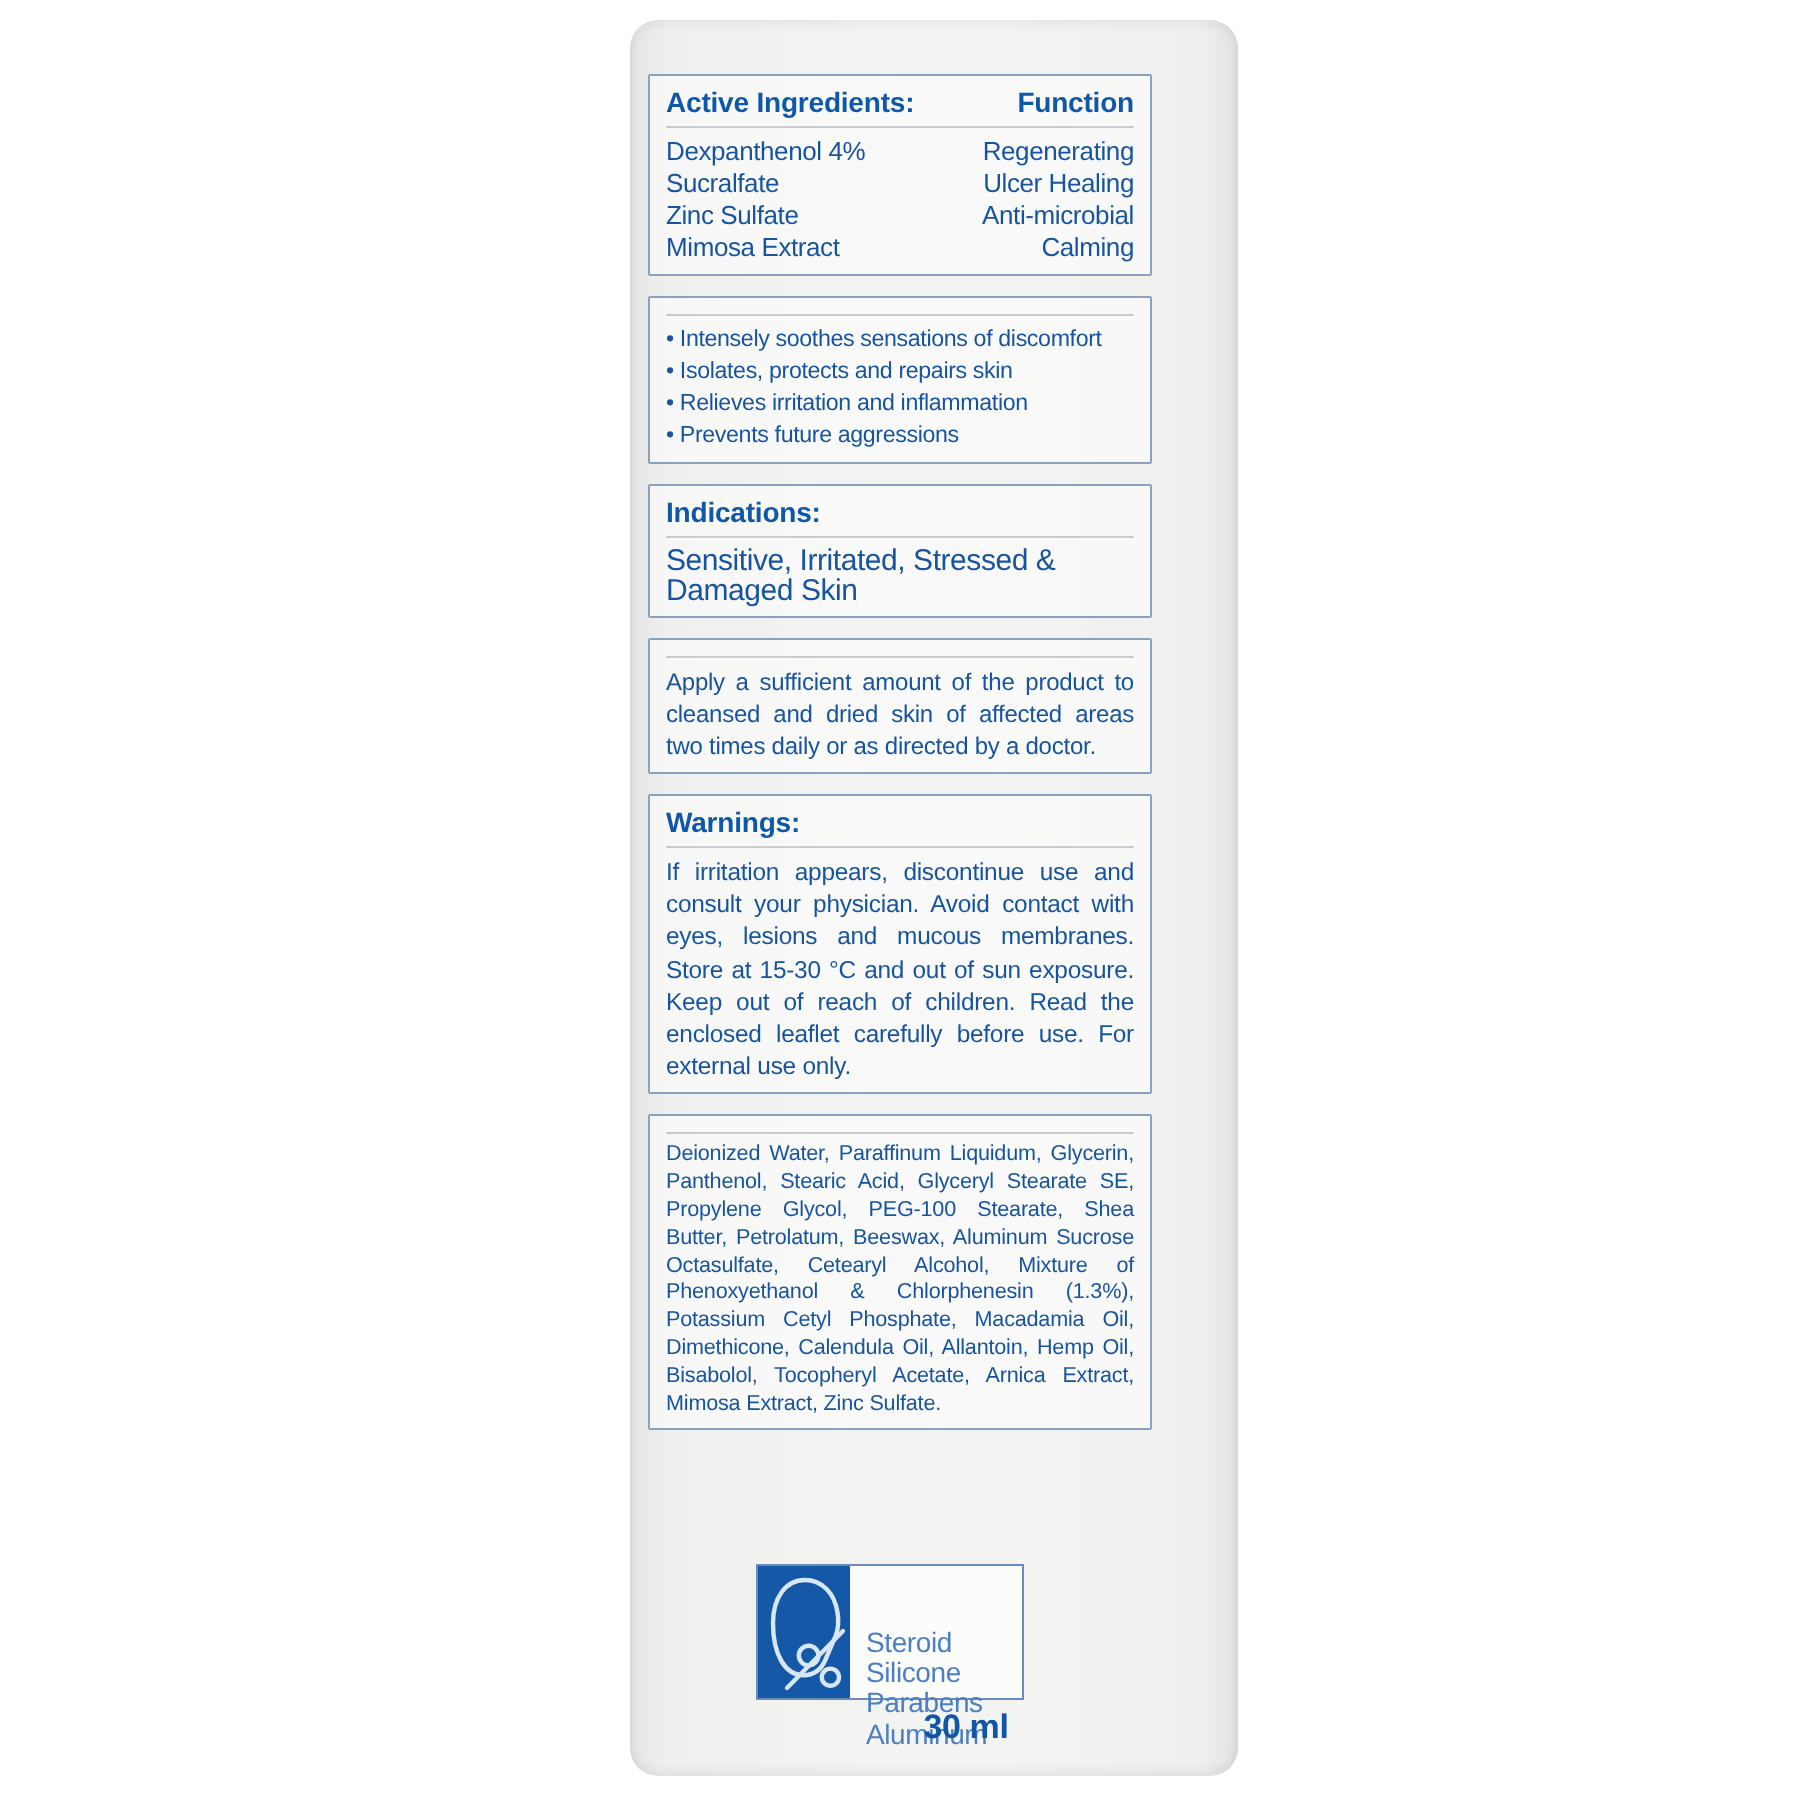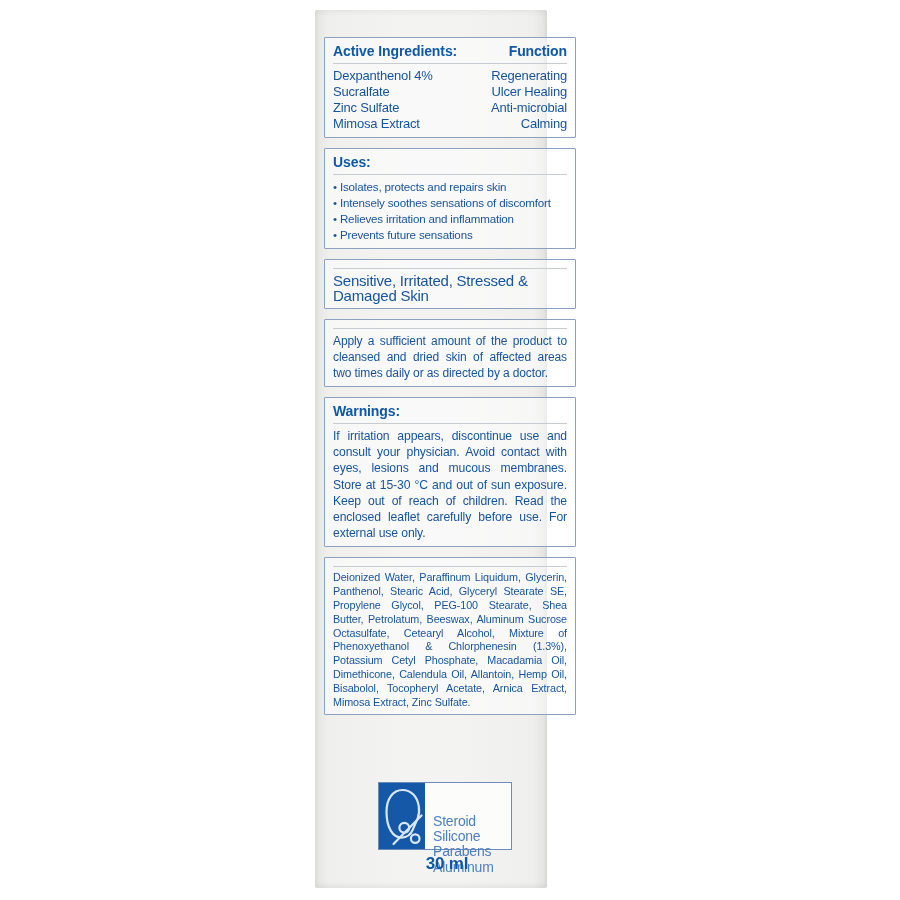--- a/index.html
+++ b/index.html
@@ -1,21 +1,21 @@
 <!DOCTYPE html>
 <html><head>
 <meta charset="utf-8">
 <style>
   html,body{margin:0;padding:0;}
   body{
     width:900px;height:900px;background:#ffffff;position:relative;overflow:hidden;
     font-family:"Liberation Sans",sans-serif;
   }
   .package{
-    position:absolute;left:315px;top:10px;width:232px;height:878px;border-radius:2px;
+    position:absolute;left:315px;top:10px;width:304px;height:878px;border-radius:14px;
     background:linear-gradient(90deg,#e4e4e3 0%,#efefee 6%,#f3f3f2 38%,#f3f3f2 62%,#efefee 94%,#e1e1e0 100%);
     box-shadow:inset 0 3px 5px rgba(0,0,0,.045), inset 0 -3px 5px rgba(0,0,0,.055);
   }
   .stack{position:absolute;left:9px;top:27px;width:252px;}
   .box{
     box-sizing:border-box;width:100%;border:1px solid #8aa2bf;border-radius:1px;
     background:rgba(255,255,255,.5);padding:5px 8px;margin-bottom:10px;
   }
   .hdr{font-weight:bold;font-size:14px;color:#0f58a7;letter-spacing:-.1px;line-height:17px;}
   .hdr-row{display:flex;justify-content:space-between;align-items:baseline;}
@@ -66,29 +66,29 @@
         <span>Zinc Sulfate</span>
         <span>Anti-microbial</span>
       </div>
       <div class="ai-row">
         <span>Mimosa Extract</span>
         <span>Calming</span>
       </div>
     </section>
 
     <section class="box">
-      <div class="hdr">Uses:</div>
       <div class="divider"></div>
+      <div class="uses-item">Intensely soothes sensations of discomfort</div>
       <div class="uses-item">Isolates, protects and repairs skin</div>
-      <div class="uses-item">Intensely soothes sensations of discomfort</div>
       <div class="uses-item">Relieves irritation and inflammation</div>
-      <div class="uses-item">Prevents future sensations</div>
+      <div class="uses-item">Prevents future aggressions</div>
     </section>
 
     <section class="box">
+      <div class="hdr">Indications:</div>
       <div class="divider"></div>
       <div class="body-text indications-text">Sensitive, Irritated, Stressed &amp; Damaged Skin</div>
     </section>
 
     <section class="box">
       <div class="divider"></div>
       <div class="body-text directions-text">Apply a sufficient amount of the product to cleansed and dried skin of affected areas two times daily or as directed by a doctor.</div>
     </section>
 
     <section class="box">

